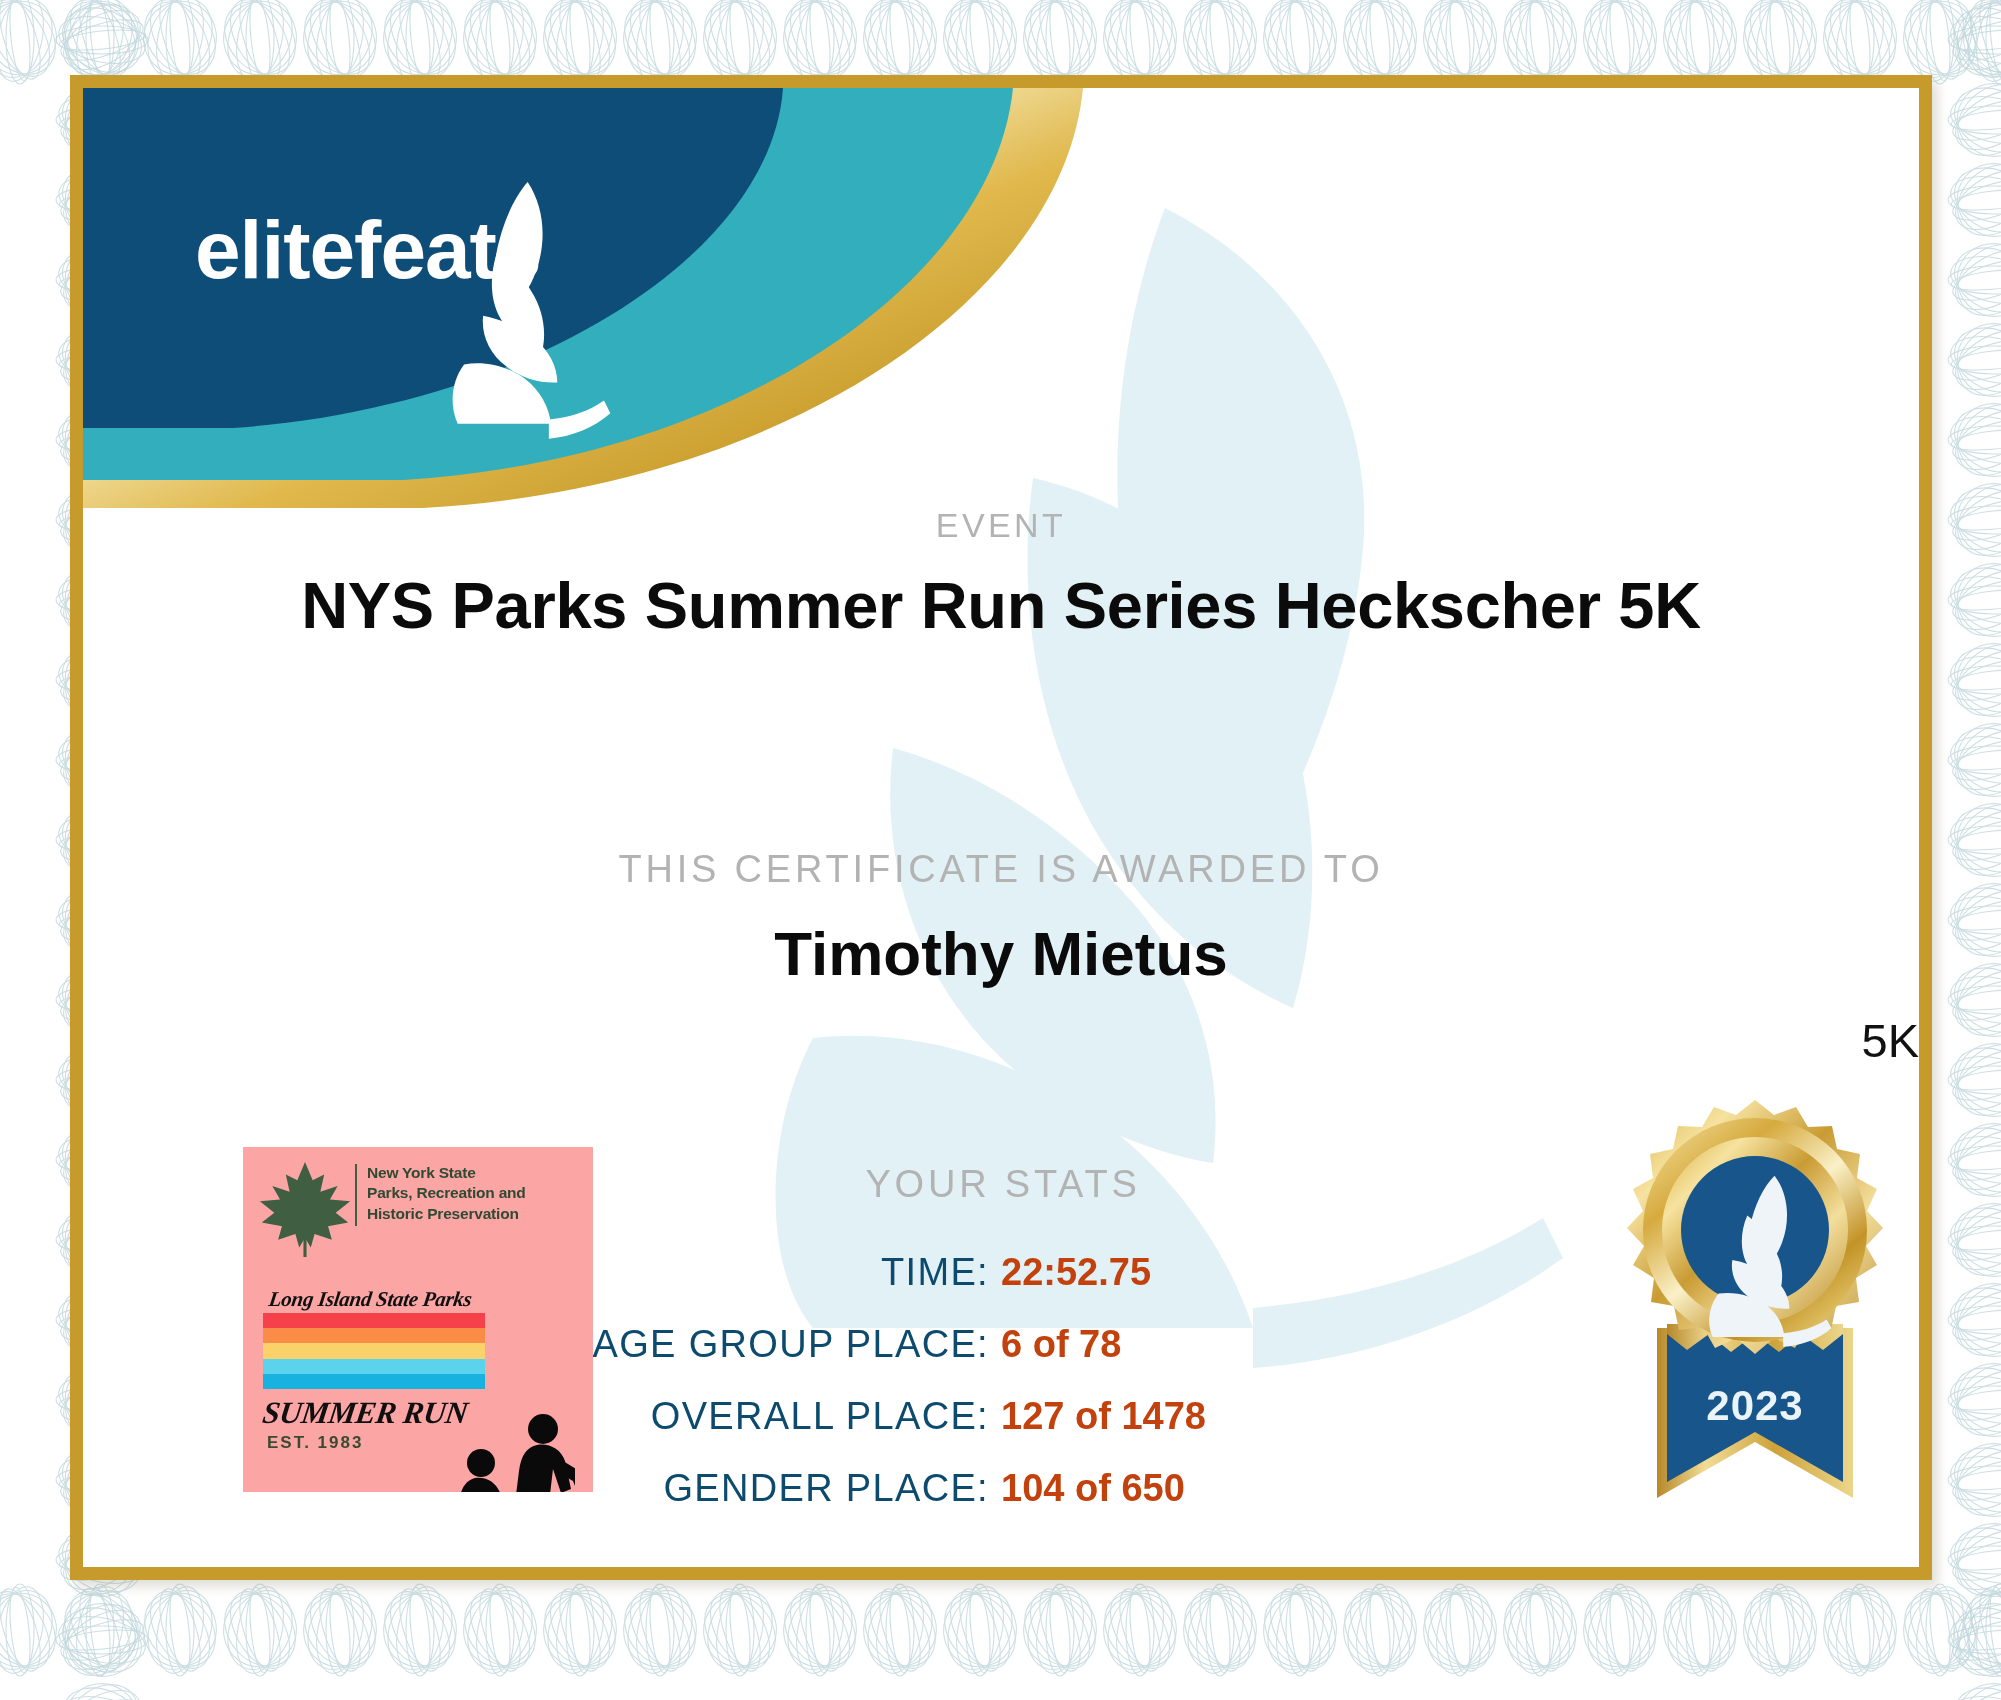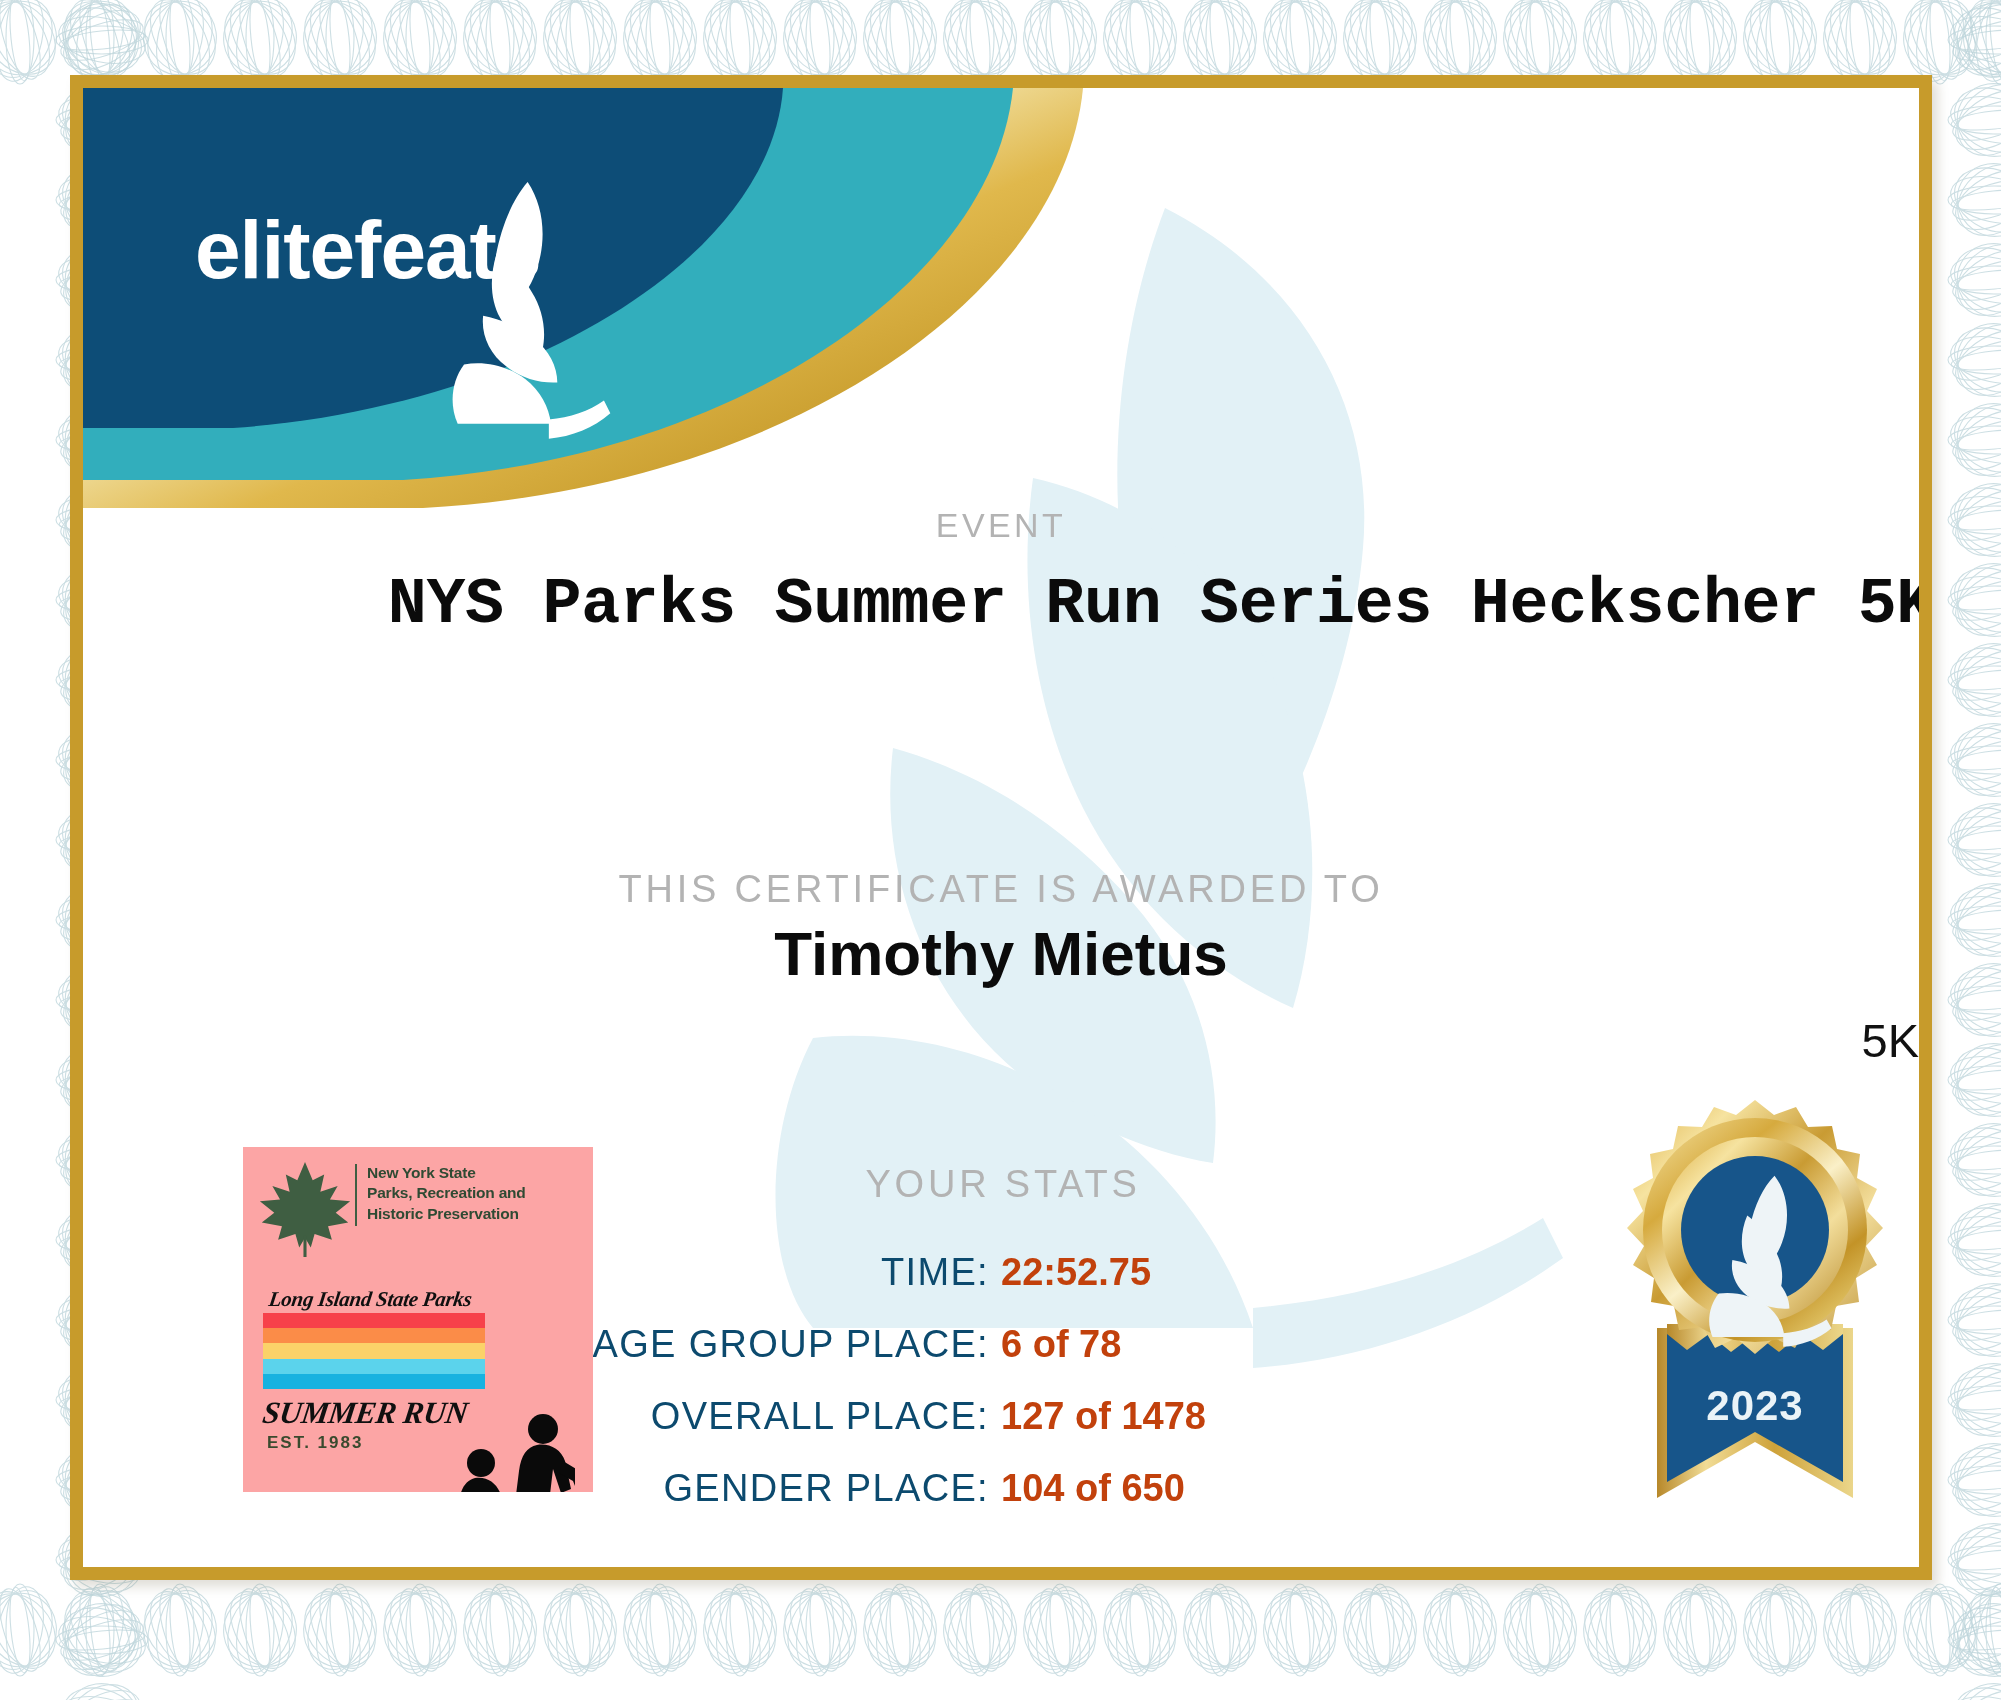--- a/index.html
+++ b/index.html
@@ -59,29 +59,28 @@
     position:absolute;
     width:100%;
     text-align:center;
     color:#b3b3b3;
     font-weight:500;
     letter-spacing:.10em;
     white-space:nowrap;
   }
   #event-label{top:418px;left:0;font-size:34px;}
   #event-title{
-    position:absolute;top:480px;left:16px;width:100%;
-    text-align:right;
+    position:absolute;top:480px;left:0;width:100%;
+    text-align:center;
     font-size:65px;font-weight:bold;
     color:#0b0b0b;
     letter-spacing:-.005em;
     white-space:nowrap;
-    font-family:Liberation Mono, monospace;
-  }
-  #awarded-label{top:780px;left:0;font-size:38px;}
+  }
+  #awarded-label{top:760px;left:0;font-size:38px;}
   #recipient-name{
     position:absolute;top:830px;left:0;width:100%;
     text-align:center;
     font-size:62px;font-weight:bold;color:#0b0b0b;
     white-space:nowrap;
   }
   #distance{
     position:absolute;top:925px;left:0;width:100%;
     text-align:right;
     font-size:47px;color:#111;

